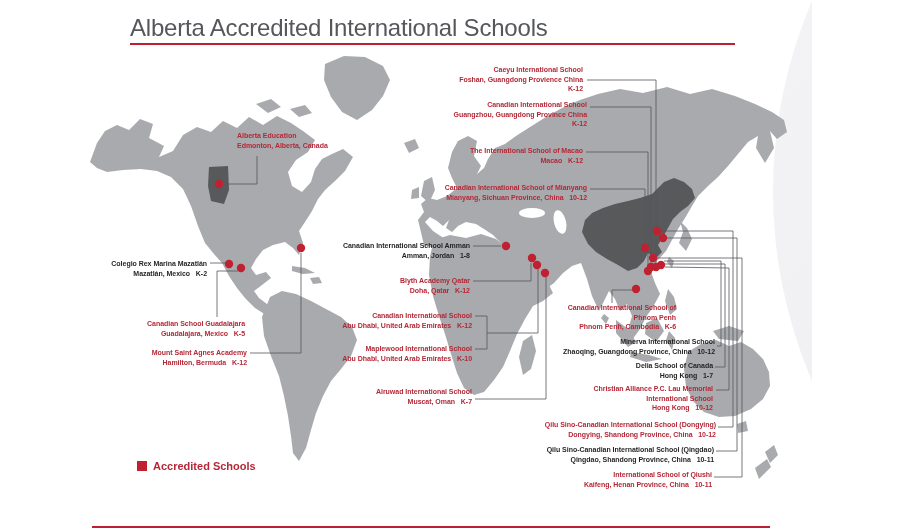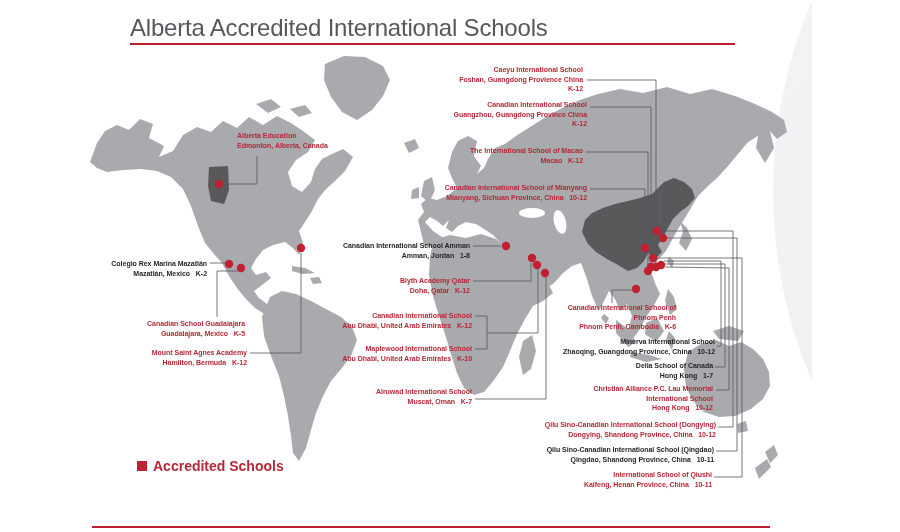--- a/index.html
+++ b/index.html
@@ -30,21 +30,21 @@
        color:var(--title);letter-spacing:-0.2px;}
   #title-underline{position:absolute;left:130px;top:43px;width:605px;height:2.4px;
        background:var(--accent);}
   #bottom-line{position:absolute;left:92px;top:526px;width:678px;height:2.2px;
        background:var(--accent);}
   #legend{position:absolute;left:137px;top:457px;}
   .legend-row{display:flex;align-items:center;height:17px;}
   .legend-swatch{width:10px;height:10px;margin-right:6px;flex:0 0 auto;}
   .legend-swatch.accredited{background:var(--dot);}
   .legend-swatch.pre-accredited{background:#111111;}
-  .legend-text{font-size:14px;font-weight:700;}
+  .legend-text{font-size:11px;font-weight:700;}
   .legend-row.accredited .legend-text{color:var(--red-text);}
   .legend-row.pre-accredited .legend-text{color:var(--black-text);}
 </style>
 </head>
 <body>
 
 <div id="stage">
 
   <div class="bg-circle"></div>
 

